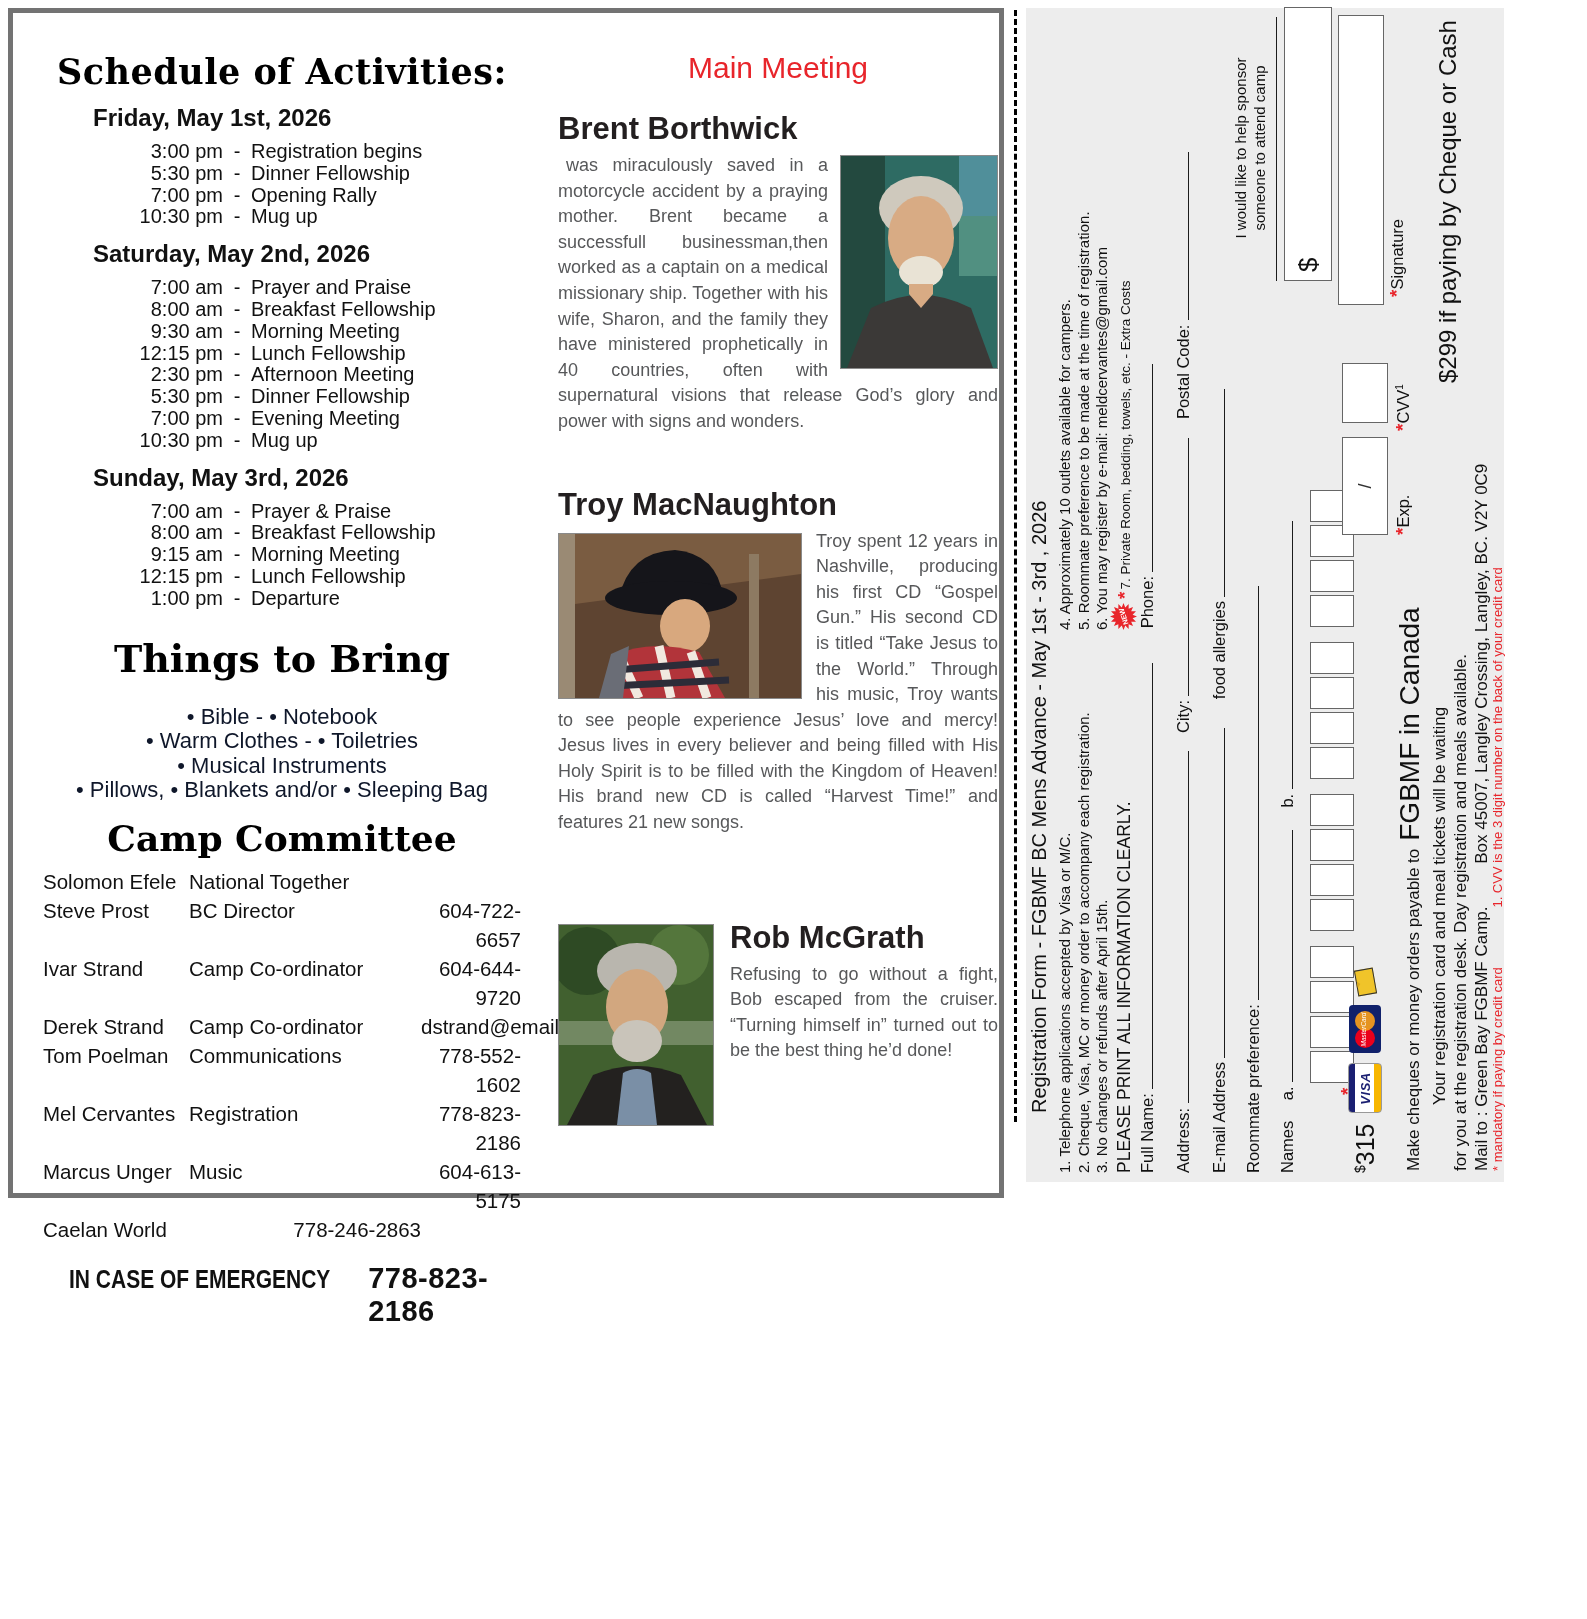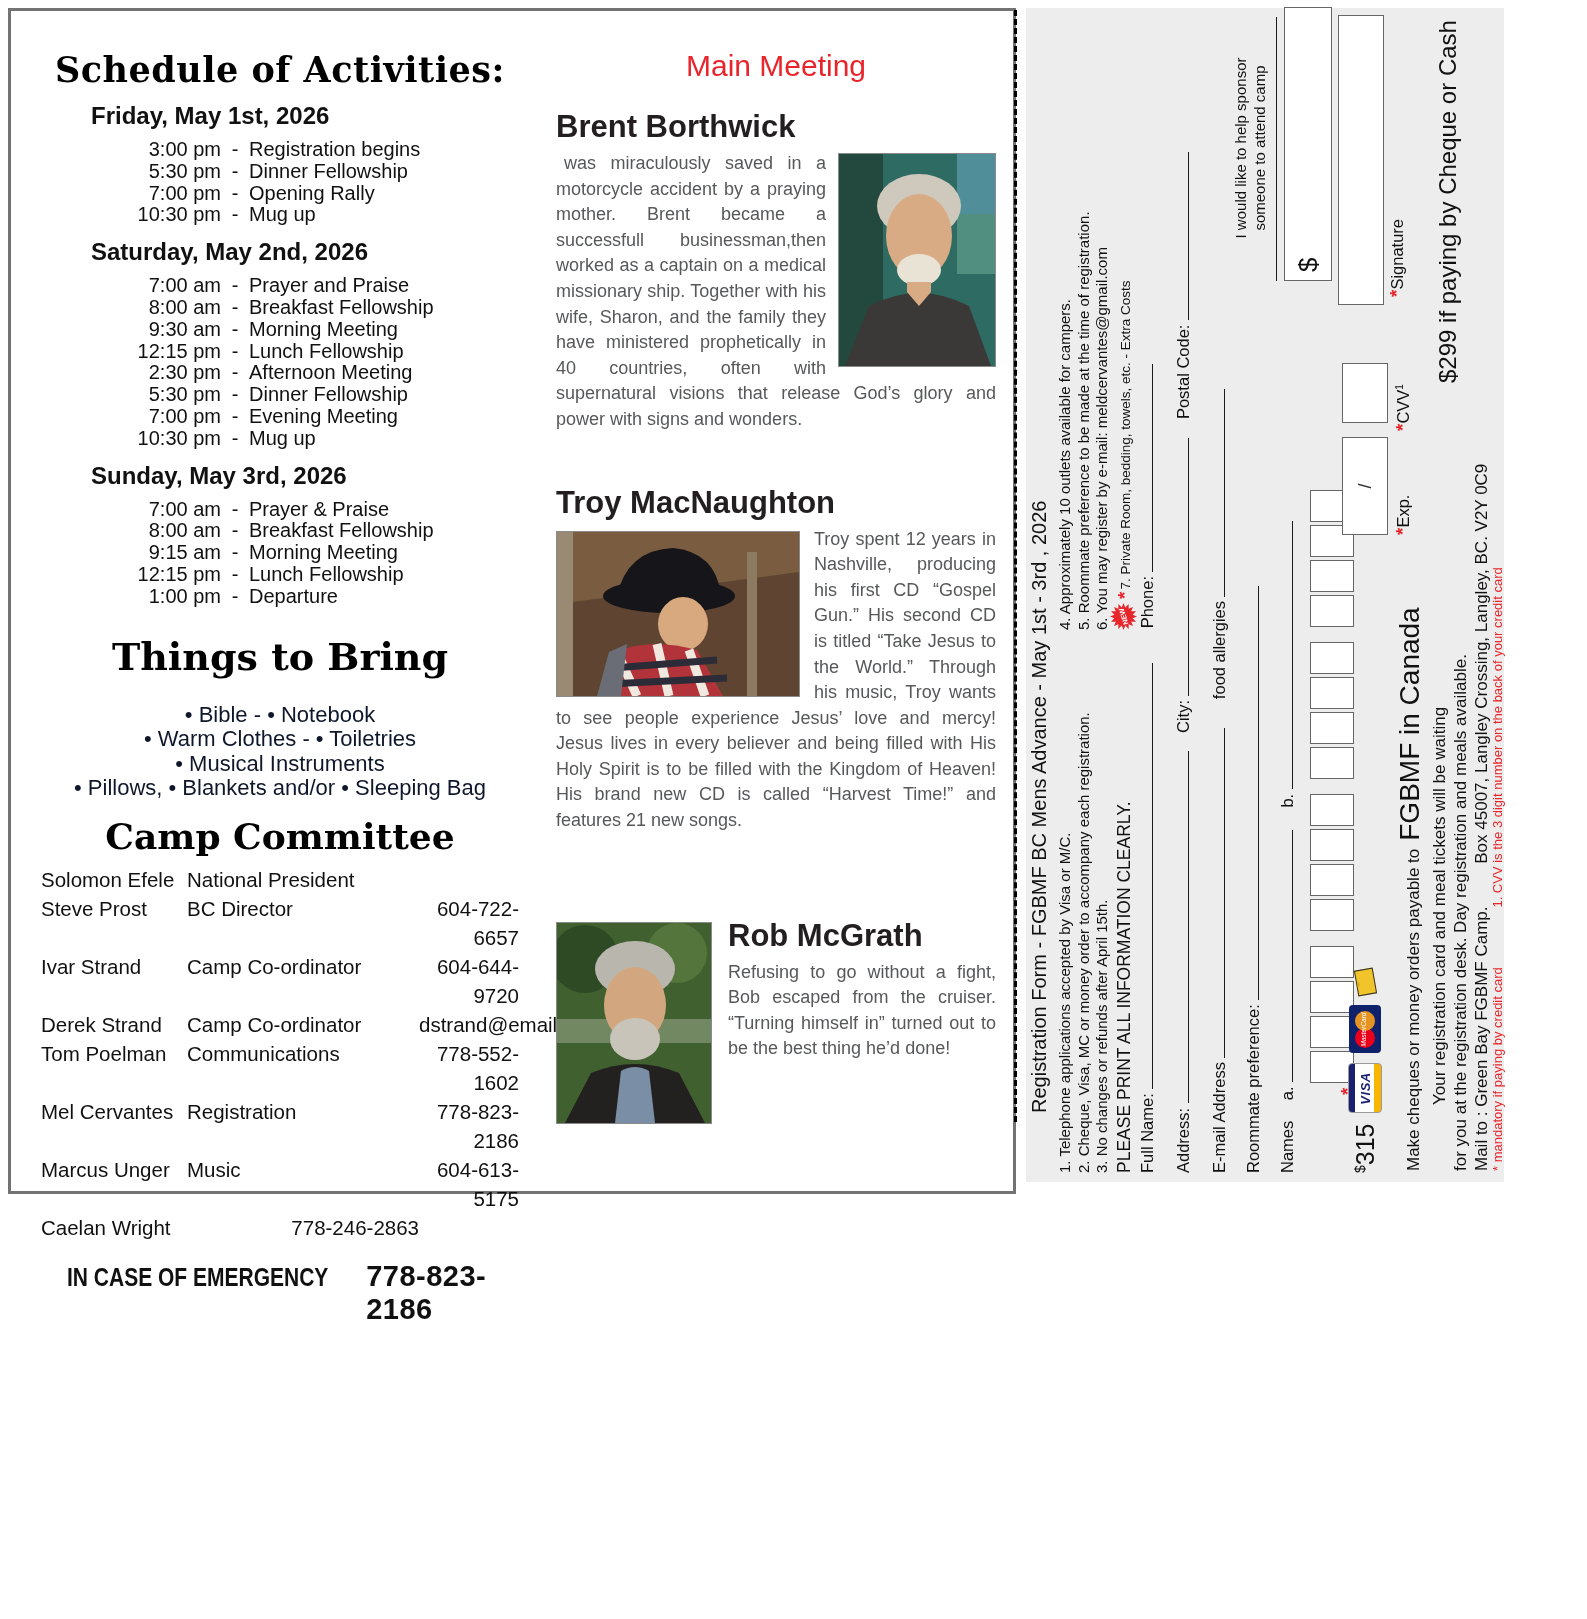--- a/index.html
+++ b/index.html
@@ -1,21 +1,21 @@
 <!DOCTYPE html>
 <html><head>
 <meta charset="utf-8">
 <style>
   html,body{margin:0;padding:0;background:#fff;}
   #page{position:relative;width:1587px;height:1619px;background:#fff;overflow:hidden;
         font-family:"Liberation Sans",sans-serif;color:#111;}
 
   
   .brochure{position:absolute;left:8px;top:8px;width:986px;height:1180px;
-            border:3px solid #737373;background:#fff;padding-left:16px;}
+            border:5px solid #737373;background:#fff;}
 
   
   .col-left{position:absolute;left:30px;top:38px;width:478px;}
   .serif-title{font-family:"DejaVu Serif",serif;font-weight:bold;color:#000;}
   .sched-title{font-size:35px;text-align:center;letter-spacing:.5px;margin-bottom:10px;}
   .day-heading{font-size:24px;font-weight:bold;margin:12px 0 9px 50px;}
   .day-items{margin-left:48px;}
   .sched-row{display:grid;grid-template-columns:132px 28px 1fr;font-size:20px;line-height:21.8px;}
   .sched-time{text-align:right;}
   .sched-dash{text-align:center;}
@@ -199,21 +199,21 @@
         <div>• Bible - • Notebook</div>
         <div>• Warm Clothes - • Toiletries</div>
         <div>• Musical Instruments</div>
         <div>• Pillows, • Blankets and/or • Sleeping Bag</div>
       </div>
 
       <div class="serif-title comm-title">Camp Committee</div>
       <div id="committee-table">
           <div class="comm-row">
             <span class="comm-name">Solomon Efele</span>
-            <span class="comm-role">National President</span>
+            <span class="comm-role">National Together</span>
             <span class="comm-contact"></span>
           </div>
           <div class="comm-row">
             <span class="comm-name">Steve Prost</span>
             <span class="comm-role">BC Director</span>
             <span class="comm-contact">604-722-6657</span>
           </div>
           <div class="comm-row">
             <span class="comm-name">Ivar Strand</span>
             <span class="comm-role">Camp Co-ordinator</span>
@@ -233,21 +233,21 @@
             <span class="comm-name">Mel Cervantes</span>
             <span class="comm-role">Registration</span>
             <span class="comm-contact">778-823-2186</span>
           </div>
           <div class="comm-row">
             <span class="comm-name">Marcus Unger</span>
             <span class="comm-role">Music</span>
             <span class="comm-contact">604-613-5175</span>
           </div>
           <div class="comm-row">
-            <span class="comm-name">Caelan Wright</span>
+            <span class="comm-name">Caelan World</span>
             <span class="comm-contact">778-246-2863</span>
           </div>
         </div>
 
       <div class="emergency">
         <span class="lbl">IN CASE OF EMERGENCY</span>
         <span class="num">778-823-2186</span>
       </div>
     </div>
 

